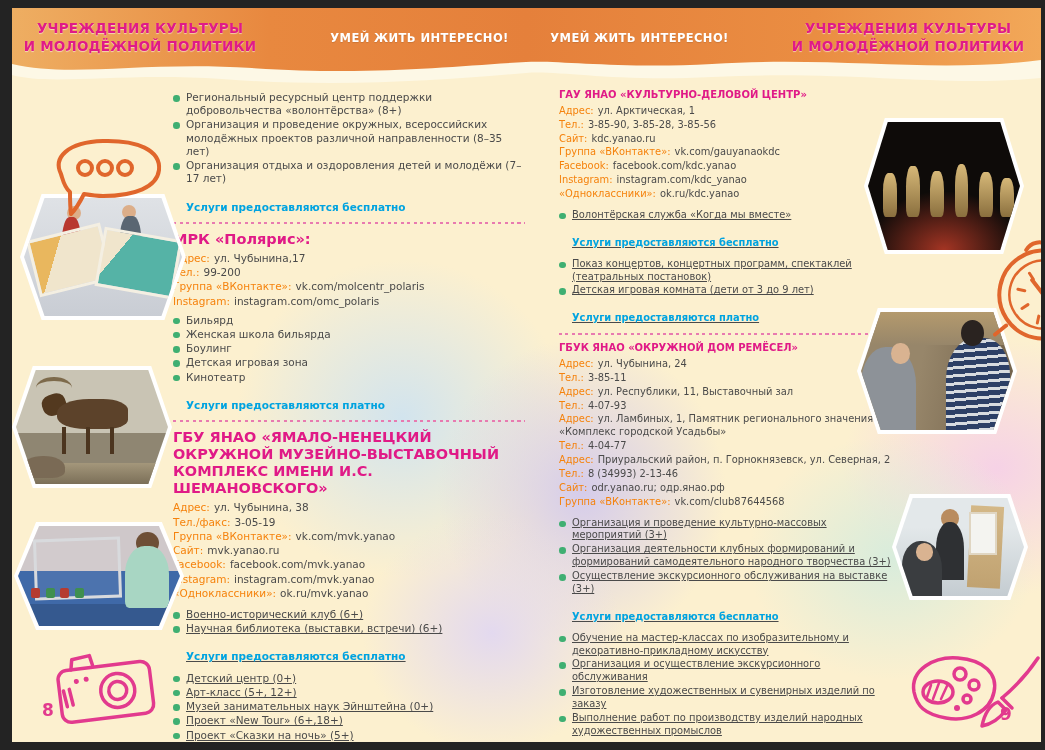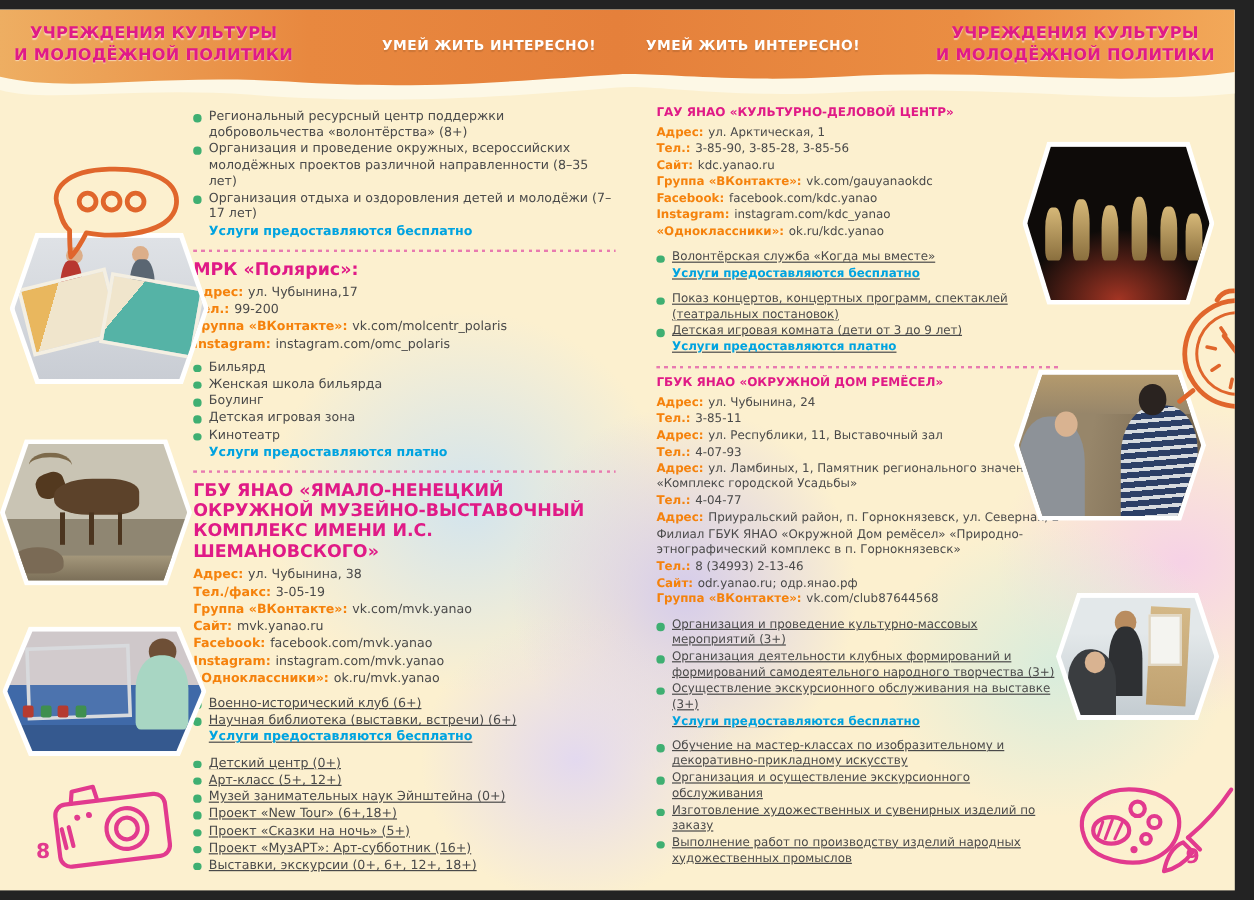--- a/index.html
+++ b/index.html
@@ -1,21 +1,21 @@
 <!DOCTYPE html>
 <html><head>
 <meta charset="utf-8">
 <style>
   html,body{margin:0;padding:0;}
   body{
     width:1045px;height:750px;position:relative;background:#232323;
     font-family:"DejaVu Sans","Liberation Sans",sans-serif;overflow:hidden;
   }
   .spread{
-    position:absolute;left:0;top:8px;width:1029px;height:734px;
+    position:absolute;left:12px;top:8px;width:1029px;height:734px;
     background:#fcf0cf;overflow:hidden;
   }
   
   .blob{position:absolute;pointer-events:none;}
   .b1{left:160px;top:190px;width:460px;height:440px;background:radial-gradient(closest-side,#d2e4ee 0%,rgba(210,228,238,0) 72%);}
   .b2{left:370px;top:270px;width:400px;height:430px;background:radial-gradient(closest-side,#d5cceb 0%,rgba(213,204,235,0) 72%);}
   .b3{left:770px;top:280px;width:430px;height:360px;background:radial-gradient(closest-side,#f6d2e6 0%,rgba(246,210,230,0) 72%);}
   .b4{left:680px;top:380px;width:400px;height:340px;background:radial-gradient(closest-side,#d8ecdc 0%,rgba(216,236,220,0) 72%);}
   .b5{left:300px;top:460px;width:360px;height:330px;background:radial-gradient(closest-side,#e3d9ef 0%,rgba(227,217,239,0) 72%);}
 
@@ -35,26 +35,26 @@
   .slogan.rs{left:530px;width:195px;}
 
   .col{position:absolute;color:#4a4a4a;}
   .col.left{left:161px;top:78px;width:352px;font-size:10.5px;line-height:1.26;}
   .col.right{left:547px;top:74px;width:338px;font-size:9.9px;line-height:1.3;}
 
   .sec-title{color:#e01a87;font-weight:bold;font-size:10px;line-height:1.18;margin:7px 0 4px;}
   .col.left .sec-title{font-size:14.5px;}
   .contacts{margin:2px 0 6px;}
   .contact{margin-bottom:1px;}
-  .clabel{color:#f5820c;font-weight:bold;margin-right:4px;}
+  .clabel{color:#f5820c;font-weight:normal;margin-right:4px;}
   .clabel:empty{display:none;margin:0;}
   .blist{list-style:none;margin:5px 0 0;padding:0;}
   .blist li{position:relative;padding-left:13px;margin-bottom:1px;}
   .blist li::before{content:"";position:absolute;left:0;top:4px;width:6.5px;height:6.5px;border-radius:50%;background:#3faf72;}
-  .note{font-weight:bold;color:#00a3e0;padding-left:13px;margin-top:1px;}
+  .note{font-weight:bold;color:#00a3e0;padding-left:13px;margin-top:15px;}
   .group{margin-top:8px;text-decoration:underline;}
   .divider{height:2px;margin:8px 0 6px;background:repeating-linear-gradient(90deg,#e87ab0 0 3px,transparent 3px 6.5px);}
 
   .pagenum{position:absolute;font-weight:bold;font-size:17px;color:#e23a8e;}
   .pn8{left:30px;top:692px;}
   .pn9{left:988px;top:696px;}
 
   
   .photo{position:absolute;}
   .photo .white{position:absolute;inset:0;background:#fff;
@@ -265,21 +265,20 @@
       <div class="sec-title">ГБУК ЯНАО «ОКРУЖНОЙ ДОМ РЕМЁСЕЛ»</div>
       <div class="contacts">
 
       <div class="contact"><span class="clabel">Адрес:</span><span class="cvalue">ул. Чубынина, 24</span></div>
           <div class="contact"><span class="clabel">Тел.:</span><span class="cvalue">3-85-11</span></div>
           <div class="contact"><span class="clabel">Адрес:</span><span class="cvalue">ул. Республики, 11, Выставочный зал</span></div>
           <div class="contact"><span class="clabel">Тел.:</span><span class="cvalue">4-07-93</span></div>
           <div class="contact"><span class="clabel">Адрес:</span><span class="cvalue">ул. Ламбиных, 1, Памятник регионального значения «Комплекс городской Усадьбы»</span></div>
           <div class="contact"><span class="clabel">Тел.:</span><span class="cvalue">4-04-77</span></div>
           <div class="contact"><span class="clabel">Адрес:</span><span class="cvalue">Приуральский район, п. Горнокнязевск, ул. Северная, 2</span></div>
-          <div class="contact"><span class="cvalue">Филиал ГБУК ЯНАО «Окружной Дом ремёсел» «Природно-этнографический комплекс в п. Горнокнязевск»</span></div>
           <div class="contact"><span class="clabel">Тел.:</span><span class="cvalue">8 (34993) 2-13-46</span></div>
           <div class="contact"><span class="clabel">Сайт:</span><span class="cvalue">odr.yanao.ru; одр.янао.рф</span></div>
           <div class="contact"><span class="clabel">Группа «ВКонтакте»:</span><span class="cvalue">vk.com/club87644568</span></div>
         </div>
       <div class="group">
         <ul class="blist">
 
         <li>Организация и проведение культурно-массовых мероприятий (3+)</li>
             <li>Организация деятельности клубных формирований и формирований самодеятельного народного творчества (3+)</li>
             <li>Осуществление экскурсионного обслуживания на выставке (3+)</li>

